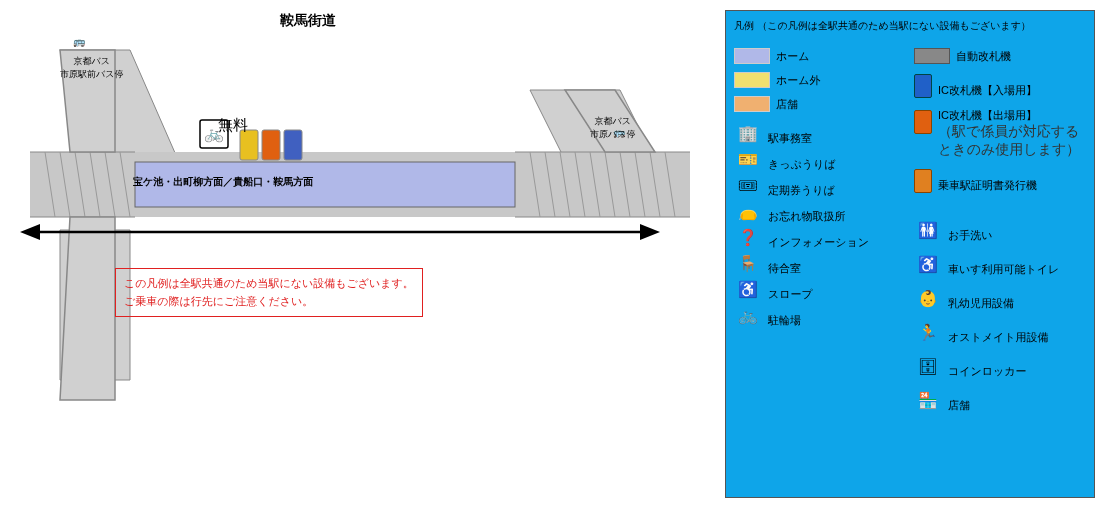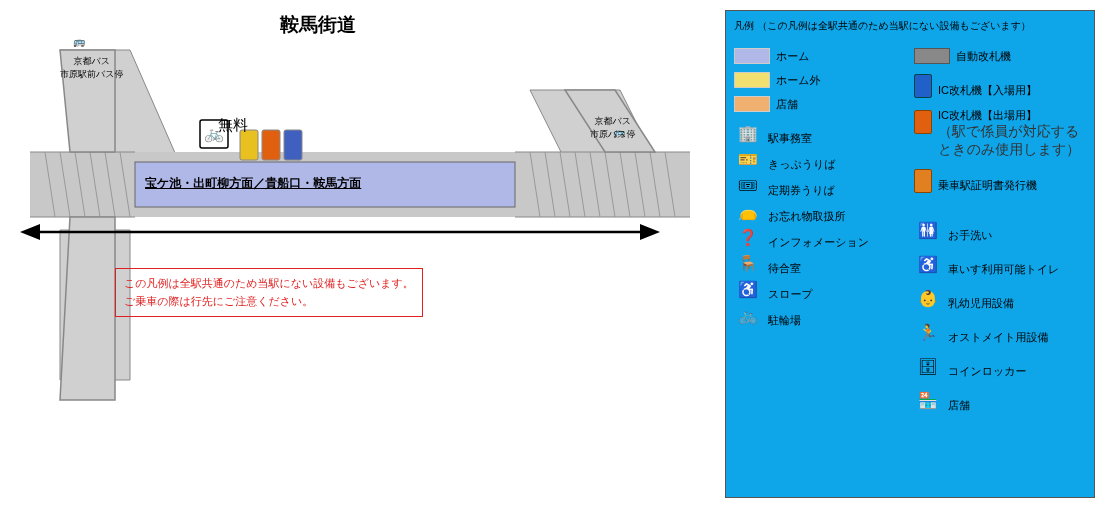--- a/index.html
+++ b/index.html
@@ -72,34 +72,33 @@
     .color-home { background: #b0b8e8; }
     .color-home-outside { background: #f0e070; }
     .color-store { background: #f0b070; }
     .color-path { background: #c8c8c8; }
 
     
     .map-title {
       position: absolute;
       top: 12px;
       left: 280px;
-      font-size: 19px;
+      font-size: 14px;
       font-weight: bold;
     }
 
     .platform-label {
       position: absolute;
       top: 175px;
-      left: 145px;
-      font-size: 12px;
+      left: 133px;
+      font-size: 10px;
       font-weight: bold;
       color: #000;
       z-index: 10;
       white-space: nowrap;
-      text-decoration: underline;
     }
 
     
     .bus-stop-left {
       position: absolute;
       top: 55px;
       left: 60px;
       font-size: 9px;
       text-align: center;
       line-height: 1.4;

